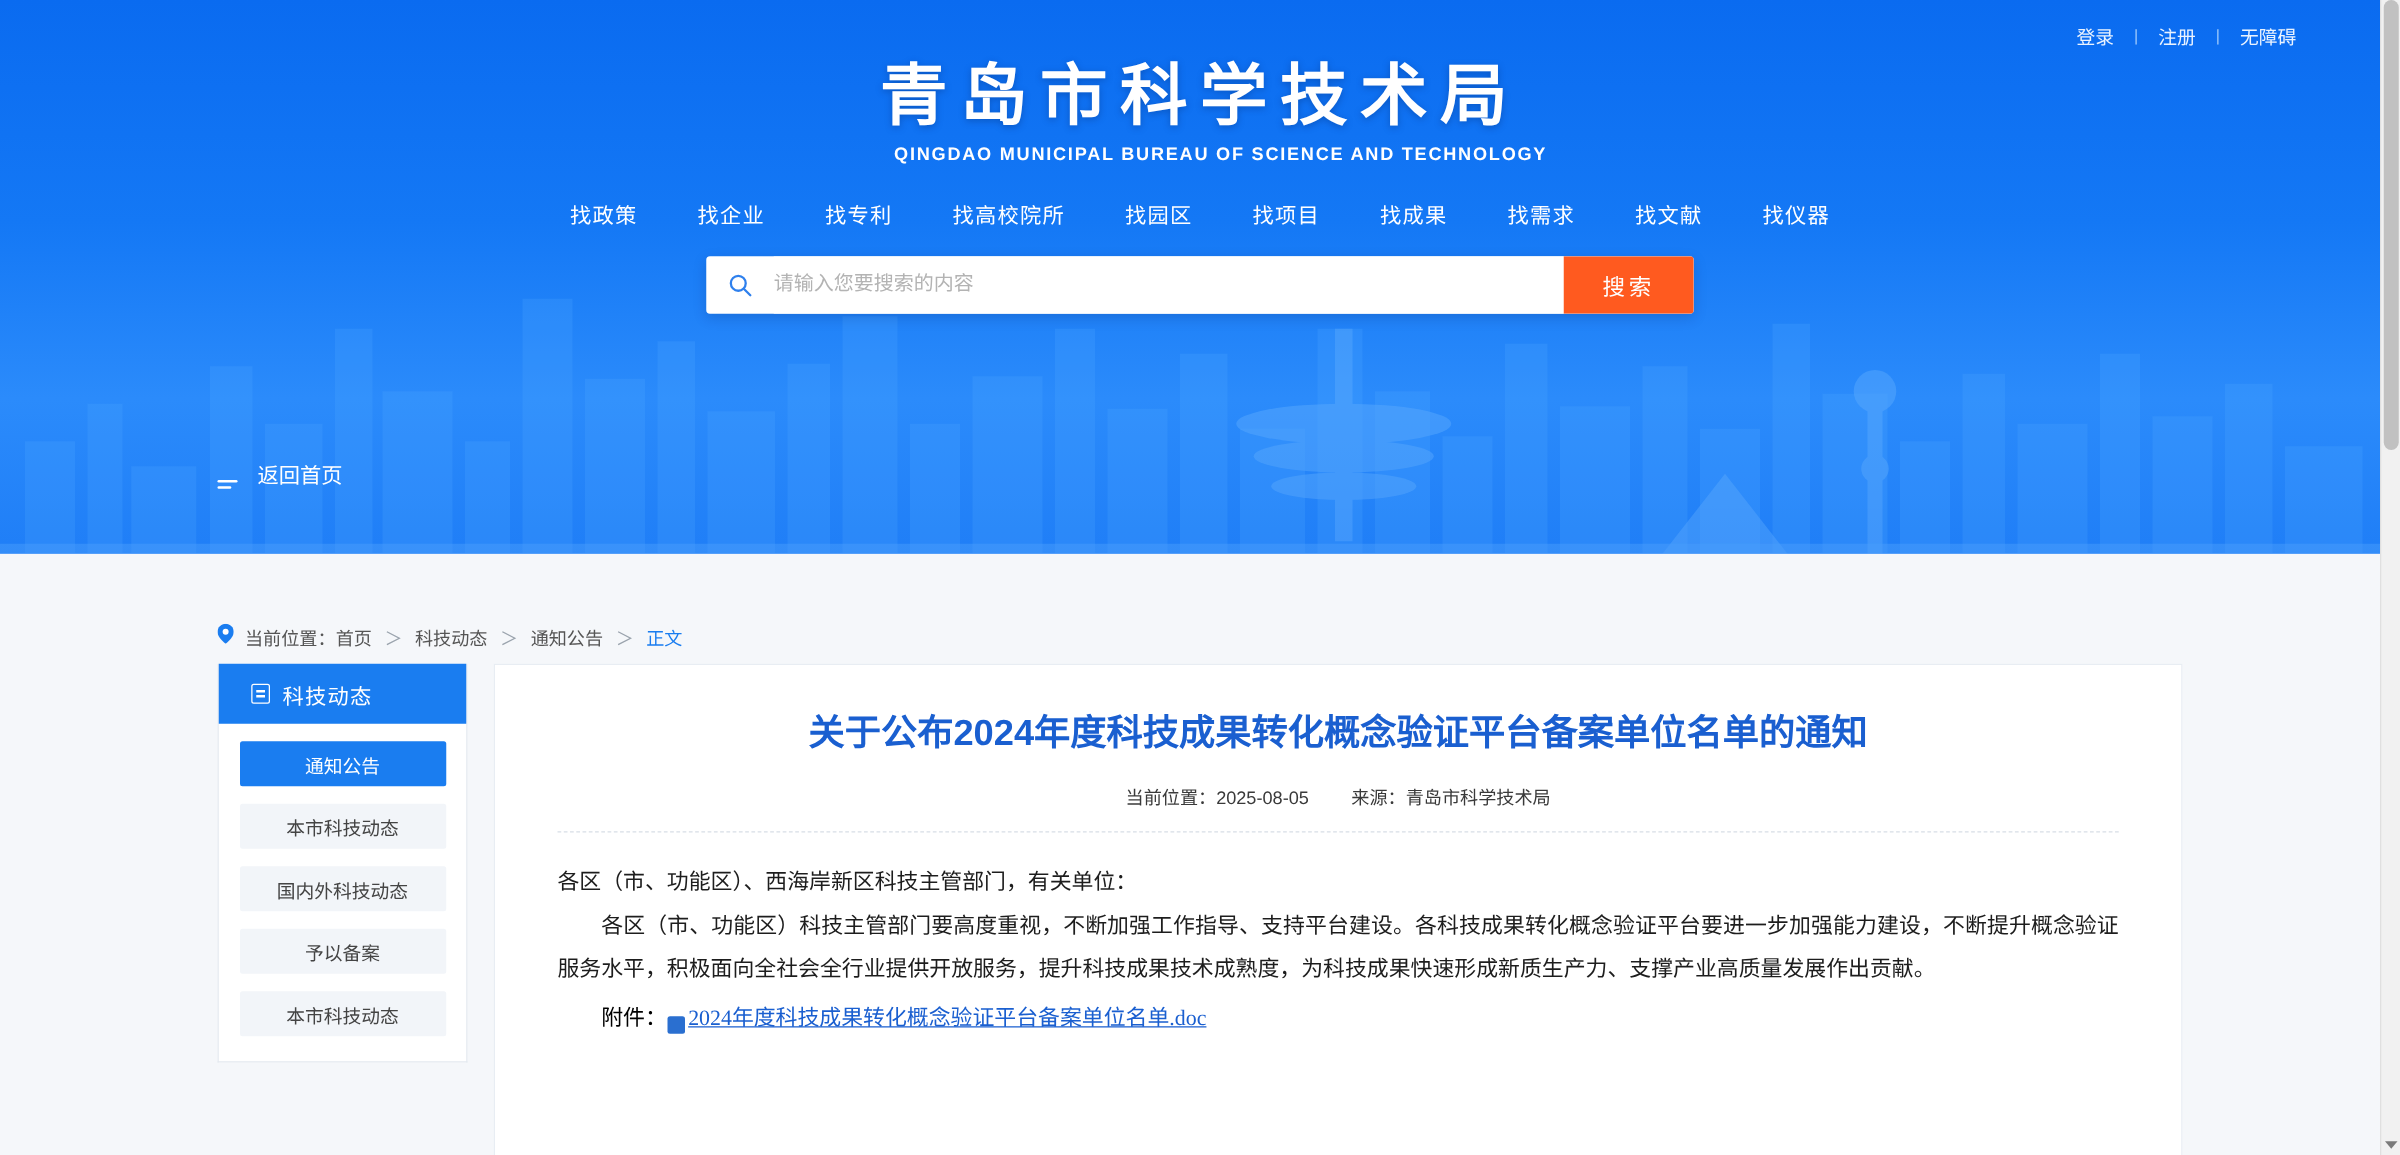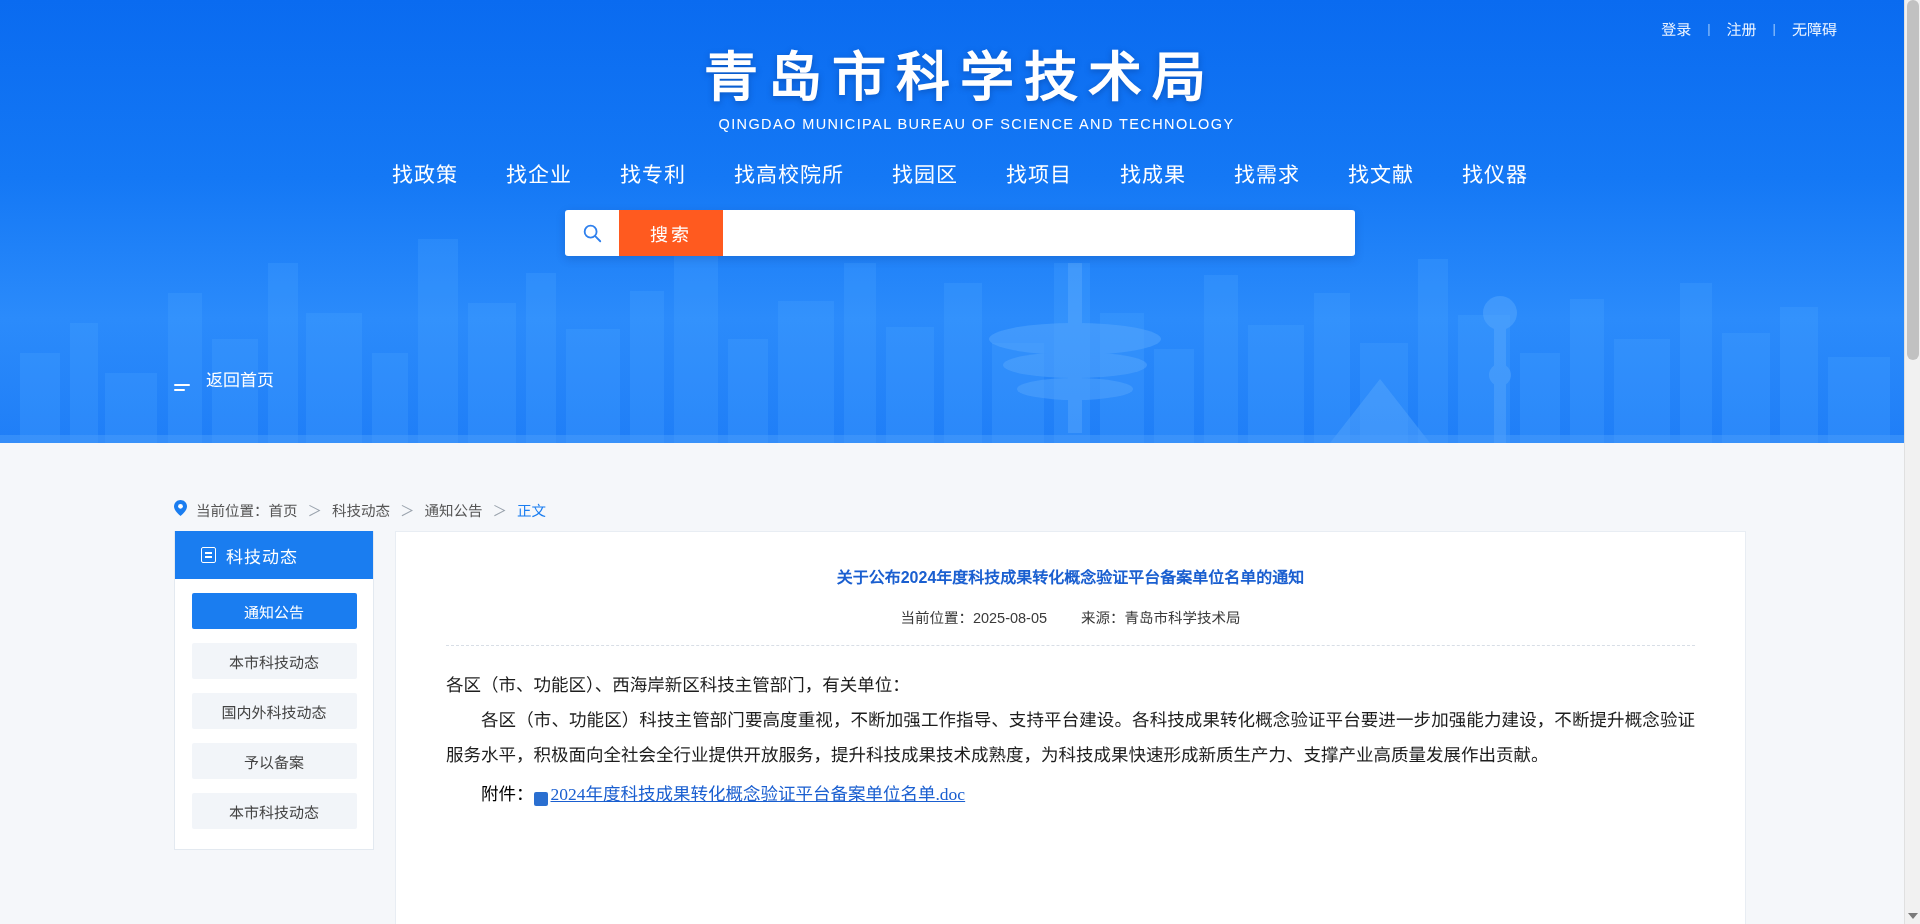--- a/index.html
+++ b/index.html
@@ -66,34 +66,34 @@
     font-weight: bold;
     letter-spacing: 10px;
     text-shadow: 0 2px 6px rgba(0,40,110,.35);
     line-height: 1.15;
   }
   .brand-en {
     color: #ffffff;
     font-size: 14.5px;
     letter-spacing: 1.4px;
     margin-top: 8px;
-    font-weight: normal;
+    font-weight: bold;
     margin-left: 33px;
   }
   .navrow {
     position: relative;
     z-index: 5;
     margin-top: 26px;
     display: flex;
     justify-content: center;
     gap: 0;
   }
   .navrow a {
     color: #ffffff;
-    font-size: 21px;
+    font-size: 17px;
     text-decoration: none;
     padding: 0 24px;
     letter-spacing: 1px;
   }
   .searchwrap {
     position: relative;
     z-index: 5;
     margin: 22px auto 0 auto;
     width: 790px;
     height: 46px;
@@ -235,21 +235,21 @@
   .content {
     flex: 1;
     background: #ffffff;
     border: 1px solid #e8edf3;
     min-height: 480px;
     padding: 34px 50px 20px 50px;
   }
   .art-title {
     text-align: center;
     color: #1a5fd0;
-    font-size: 16px;
+    font-size: 29px;
     font-weight: bold;
     line-height: 1.5;
   }
   .art-meta {
     text-align: center;
     margin-top: 16px;
     font-size: 14.5px;
     color: #3a3a3a;
     display: flex;
     justify-content: center;
@@ -408,20 +408,21 @@
       <a href="#">找仪器</a>
     </div>
 
     <div class="searchwrap">
       <span class="search-icon">
         <svg width="22" height="22" viewBox="0 0 24 24" fill="none" stroke="#2f80ed" stroke-width="2">
           <circle cx="10.5" cy="10.5" r="6.5"></circle>
           <line x1="15.5" y1="15.5" x2="21" y2="21" stroke-linecap="round"></line>
         </svg>
       </span>
+      <input class="search-input" type="text" placeholder="请输入您要搜索的内容" style="">
       <button class="search-btn">搜索</button>
     </div>
 
     <div class="backhome">
       <span class="bh-icon">
           <i></i>
           <i></i>
         </span>
       <span>返回首页</span>
     </div>

